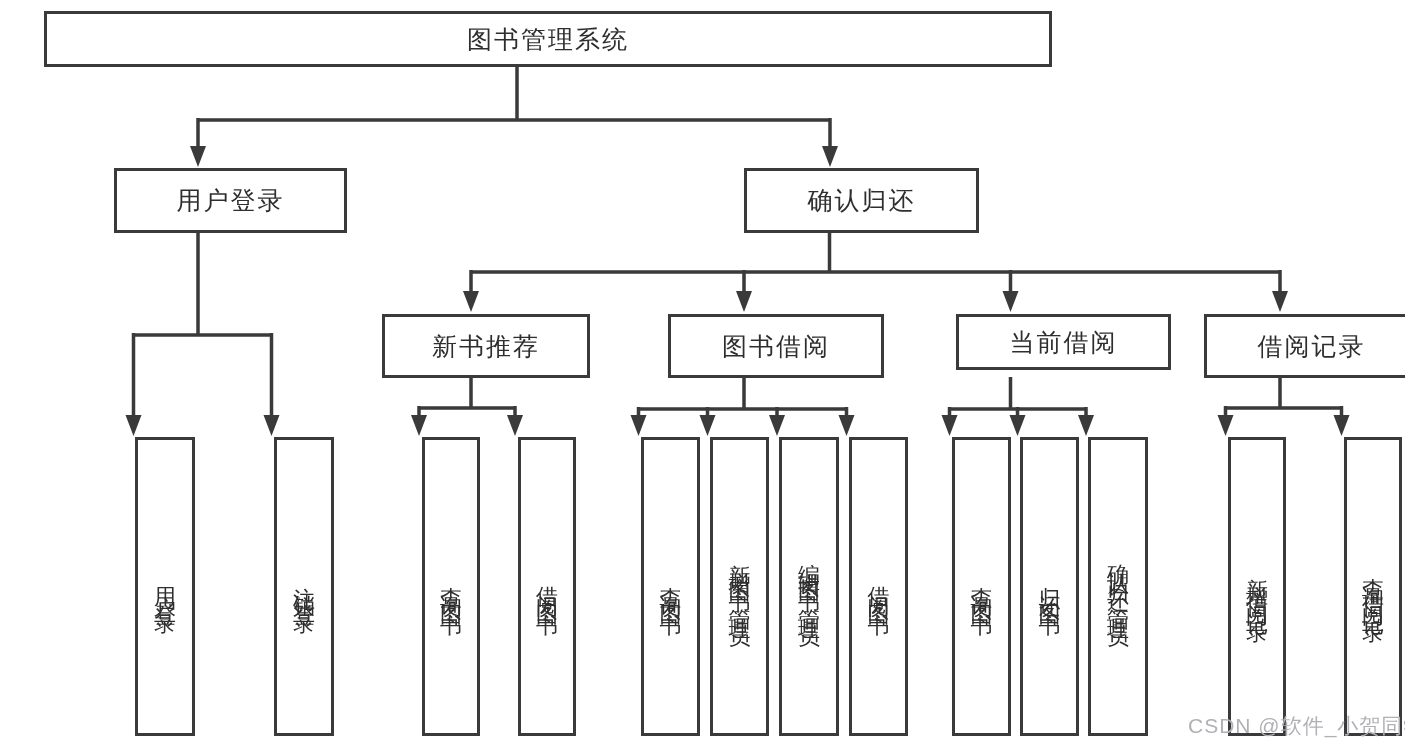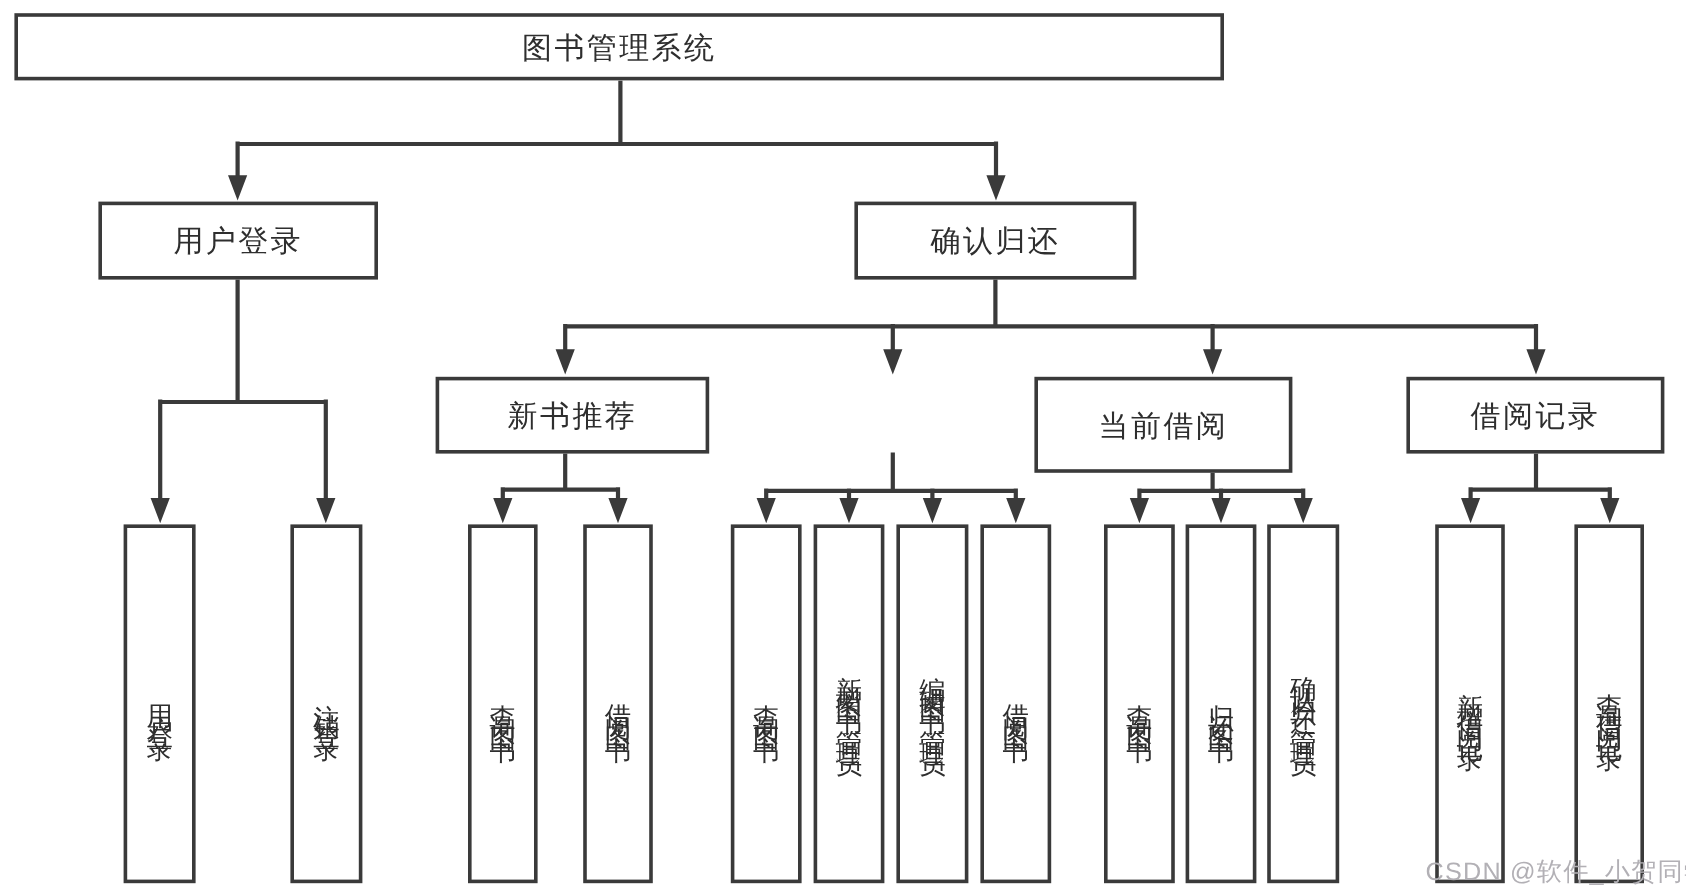--- a/index.html
+++ b/index.html
@@ -17,20 +17,21 @@
     border:3px solid #3a3a3a;
     background:#ffffff;
     display:flex;
     align-items:center;
     justify-content:center;
     color:#2e2e2e;
     font-size:25px;
     letter-spacing:2px;
     white-space:nowrap;
     z-index:2;
+    margin-left:32px;
   }
   .node.v{
     writing-mode:vertical-rl;
     text-orientation:mixed;
     font-size:22px;
     letter-spacing:9px;
     white-space:normal;
     line-height:1;
   }
   .watermark{
@@ -80,22 +81,23 @@
          M1078,415 L1094,415 L1086,436 Z
          M1217.5,415 L1233.5,415 L1225.5,436 Z
          M1333.5,415 L1349.5,415 L1341.5,436 Z" fill="#3a3a3a" stroke="none"></path>
   </svg>
 
   <div class="node" style="left:12px;top:11px;width:1008px;height:56px">图书管理系统</div>
 
   <div class="node" style="left:82px;top:168px;width:233px;height:65px">用户登录</div>
   <div class="node" style="left:712px;top:168px;width:235px;height:65px">确认归还</div>
 
-  <div class="node" style="left:363px;top:314px;width:228px;height:64px">新书推荐</div>
-  <div class="node" style="left:862px;top:314px;width:215px;height:80px">当前借阅</div>
+  <div class="node" style="left:350px;top:314px;width:208px;height:64px">新书推荐</div>
+  <div class="node" style="left:636px;top:314px;width:216px;height:64px">图书借阅</div>
+  <div class="node" style="left:924px;top:314px;width:215px;height:56px">当前借阅</div>
   <div class="node" style="left:1172px;top:314px;width:215px;height:64px">借阅记录</div>
 
   <div class="node v" style="left:103px;top:437px;width:60px;height:299px">用户登录</div>
   <div class="node v" style="left:242px;top:437px;width:60px;height:299px">注销登录</div>
 
   <div class="node v" style="left:390px;top:437px;width:58px;height:299px">查询图书</div>
   <div class="node v" style="left:486px;top:437px;width:58px;height:299px">借阅图书</div>
 
   <div class="node v" style="left:609px;top:437px;width:59px;height:299px">查询图书</div>
   <div class="node v" style="left:678px;top:437px;width:59px;height:299px">新增图书（管理员）</div>

